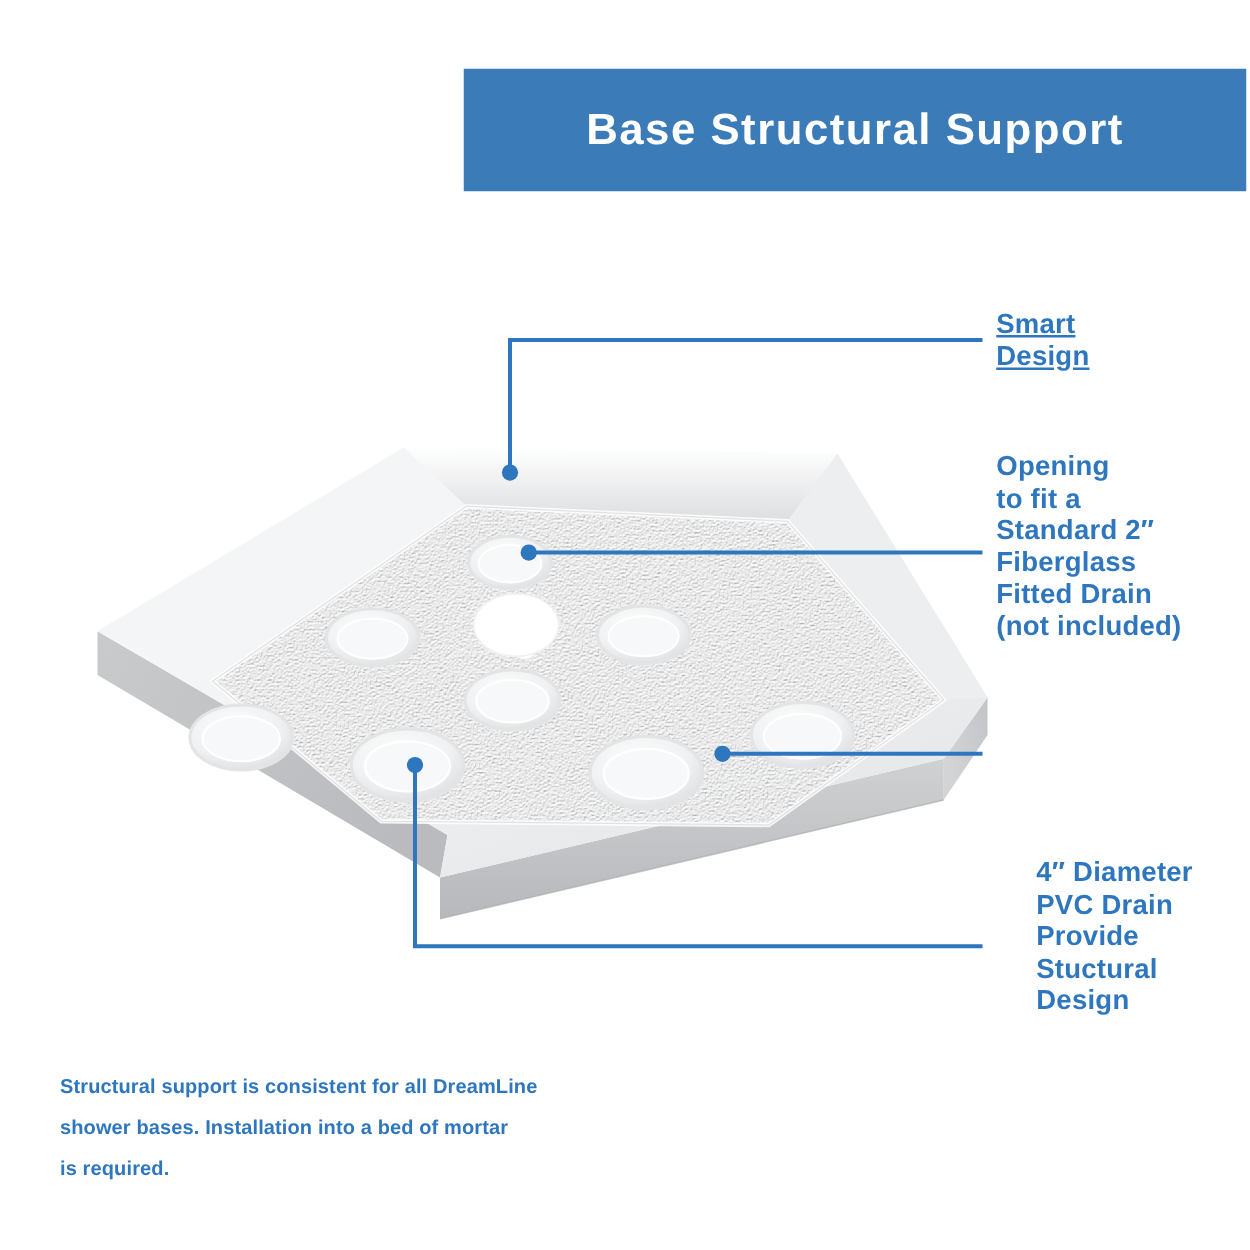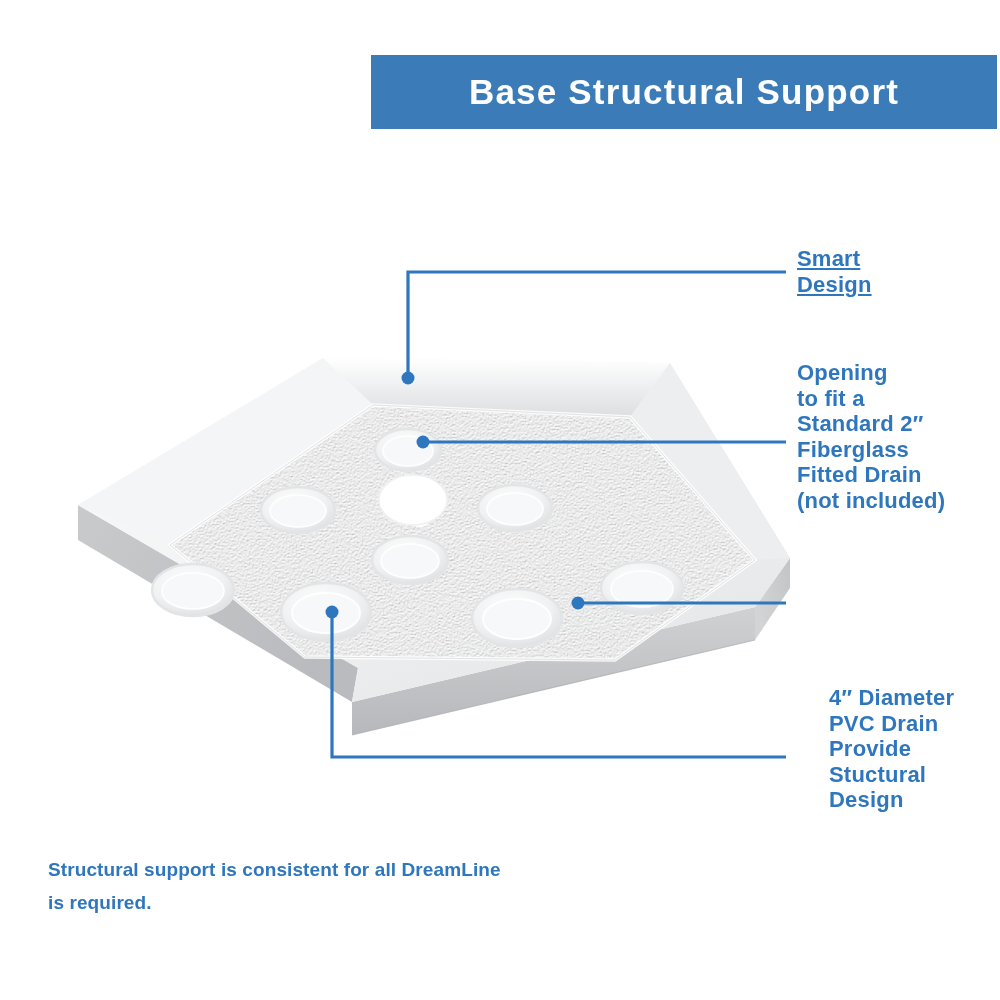--- a/index.html
+++ b/index.html
@@ -5,21 +5,21 @@
   html,body{margin:0;padding:0;}
   body{
     width:1000px;height:1000px;background:#ffffff;
     font-family:"Liberation Sans","DejaVu Sans",sans-serif;
     overflow:hidden;position:relative;
   }
   #stage{position:absolute;left:0;top:0;width:1000px;height:1000px;}
 
   
   .banner{
-    position:absolute;left:371px;top:55px;width:626px;height:74px;
+    position:absolute;left:371px;top:55px;width:626px;height:98px;
     background:#3b7cb8;
     display:flex;align-items:center;justify-content:center;
   }
   .banner-title{
     color:#ffffff;font-size:35px;font-weight:bold;
     letter-spacing:1.2px;white-space:nowrap;
     font-family:"Liberation Sans","DejaVu Sans",sans-serif;
   }
 
   
@@ -37,21 +37,21 @@
   #callout-drain{left:797px;top:360px;}
   #callout-fiberglass{left:797px;top:575px;}
   #callout-rings{left:797px;top:685px;margin-left:32px;}
 
   
   .leaders{position:absolute;left:0;top:0;width:1000px;height:1000px;pointer-events:none;}
 
   
   .caption{
     position:absolute;left:48px;top:853px;width:640px;
-    color:#2e76bd;font-weight:bold;font-size:19px;line-height:33px;
+    color:#2e76bd;font-weight:bold;font-size:16px;line-height:33px;
     letter-spacing:.1px;
     font-family:"Liberation Sans","DejaVu Sans",sans-serif;
   }
   .caption div{white-space:nowrap;}
 </style>
 </head>
 <body>
 
 <div id="stage">
 
@@ -215,16 +215,17 @@
   <div class="callout" id="callout-rings">
     <div>4″ Diameter</div>
     <div>PVC Drain</div>
     <div>Provide</div>
     <div>Stuctural</div>
     <div>Design</div>
   </div>
 
   <div class="caption">
     <div>Structural support is consistent for all DreamLine</div>
+    <div>shower bases. Installation into a bed of mortar</div>
     <div>is required.</div>
   </div>
 
 </div>
 
 </body></html>

